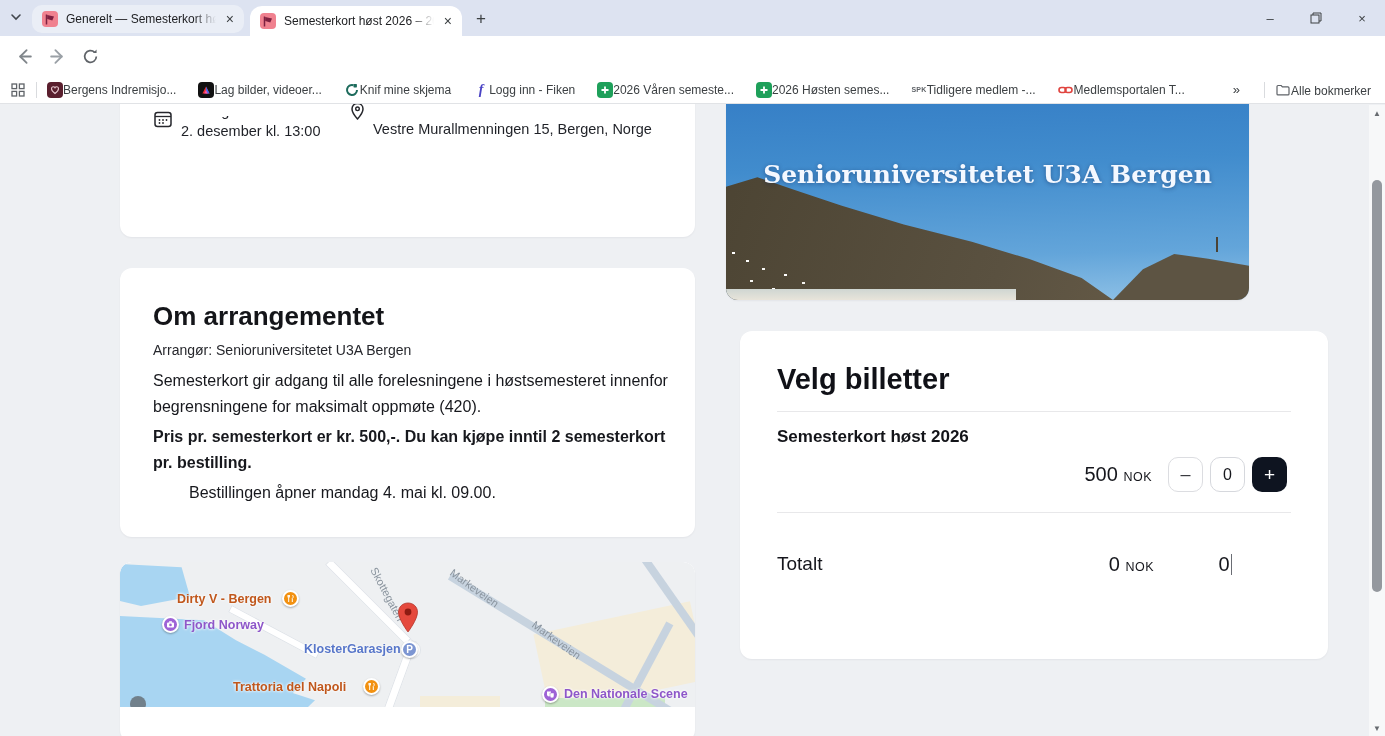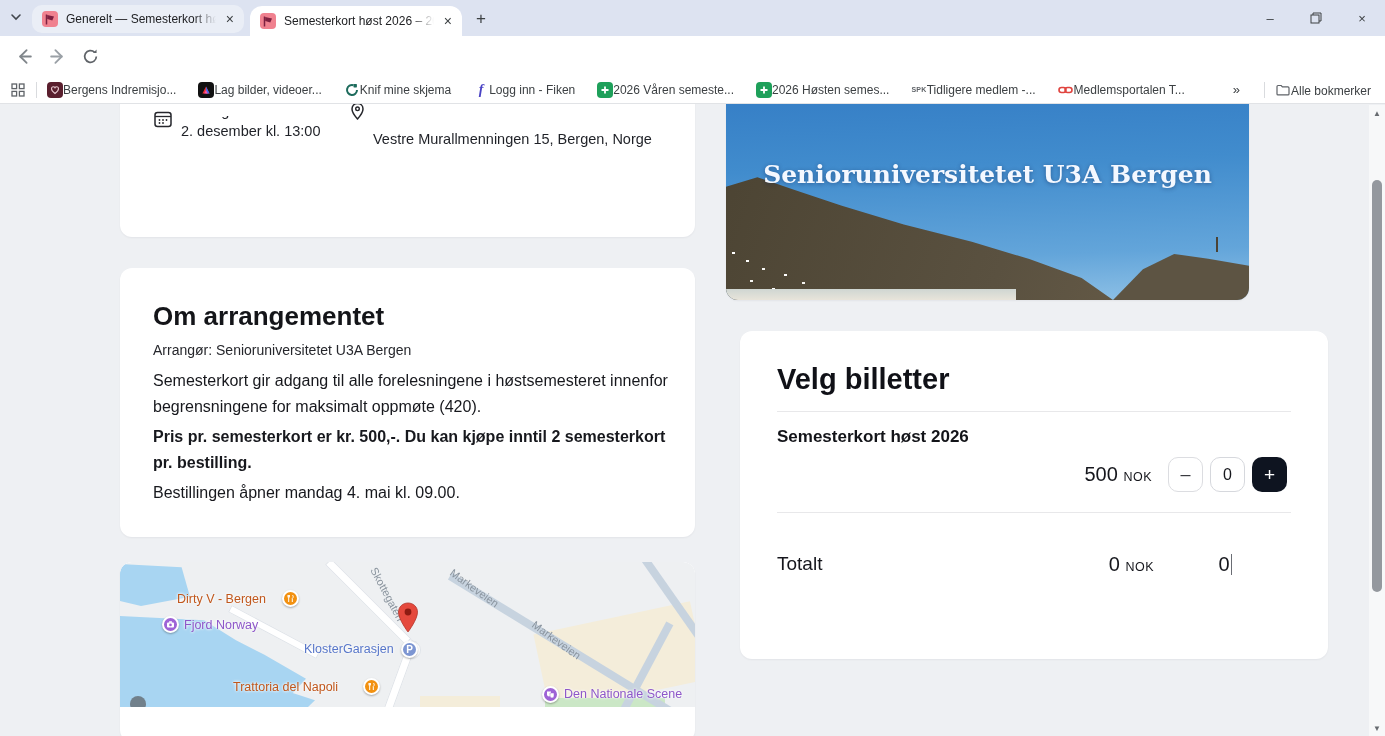--- a/index.html
+++ b/index.html
@@ -67,21 +67,21 @@
 
   
   .cardC{left:120px;top:458px;width:575px;height:180px;overflow:hidden;}
   .map{position:absolute;left:0;top:0;width:575px;height:145px;background:#eef0f2;overflow:hidden;border-radius:12px 12px 0 0;}
   .water{position:absolute;background:#a8d5f2;}
   .road{position:absolute;background:#c7d3df;}
   .wroad{position:absolute;background:#fff;border:1px solid #e0e4e9;}
   .beige{position:absolute;background:#f4edda;}
   .green{position:absolute;background:#cbe7c6;}
   .street{position:absolute;font-size:11px;color:#8a949e;white-space:nowrap;}
-  .poi-label{position:absolute;font-size:12.5px;font-weight:400;white-space:nowrap;text-shadow:0 0 3px #fff,0 0 3px #fff;}
+  .poi-label{position:absolute;font-size:12.5px;font-weight:700;white-space:nowrap;text-shadow:0 0 3px #fff,0 0 3px #fff;}
   .poi{position:absolute;width:17px;height:17px;border-radius:50%;border:2px solid #fff;
     box-shadow:0 1px 2px rgba(0,0,0,.3);display:flex;align-items:center;justify-content:center;}
   .pin{position:absolute;}
 
   
   .hero{left:726px;top:-50px;width:523px;height:246px;overflow:hidden;border-radius:12px;
     background:linear-gradient(178deg,#2f77c2 0%,#418ccd 45%,#63a5da 80%,#8fc1e6 100%);}
   .mtn1{position:absolute;left:0;bottom:0;width:100%;height:64%;
     background:linear-gradient(110deg,#4c4433 0%,#5a5140 55%,#6b5f4a 100%);
     clip-path:polygon(0 28%,6% 22%,13% 30%,22% 40%,34% 52%,47% 63%,58% 74%,68% 86%,74% 100%,0 100%);}
@@ -319,29 +319,29 @@
             <span>26. august kl. 13:00 –</span>
           </div>
         <div class="dateline">2. desember kl. 13:00</div>
       </div>
       <div style="position:absolute;left:229px;bottom:116px;">
         <svg width="17" height="19" viewBox="0 0 17 19">
             <path d="M8.5 1.5c3.2 0 5.5 2.4 5.5 5.4 0 3.8-5.5 10-5.5 10S3 10.7 3 6.9C3 3.9 5.3 1.5 8.5 1.5z" fill="none" stroke="#26272c" stroke-width="1.5"></path>
             <circle cx="8.5" cy="6.8" r="1.8" fill="none" stroke="#26272c" stroke-width="1.4"></circle>
           </svg>
       </div>
-      <div class="dateline" style="position:absolute;left:253px;bottom:90px;">Vestre Murallmenningen 15, Bergen, Norge</div>
+      <div class="dateline" style="position:absolute;left:253px;bottom:100px;">Vestre Murallmenningen 15, Bergen, Norge</div>
     </div>
 
     <div class="card cardB">
       <div class="about-title">Om arrangementet</div>
       <div class="about-org">Arrangør: Senioruniversitetet U3A Bergen</div>
       <div class="about-p" style="top:100px;">Semesterkort gir adgang til alle forelesningene i høstsemesteret innenfor begrensningene for maksimalt oppmøte (420).</div>
       <div class="about-p" style="top:156px;font-weight:bold;">Pris pr. semesterkort er kr. 500,-. Du kan kjøpe inntil 2 semesterkort pr. bestilling.</div>
-      <div class="about-p" style="top:212px;">Bestillingen åpner mandag 4. mai kl. 09.00.</div>
+      <div class="about-p" style="top:212px;margin-left:36px;">Bestillingen åpner mandag 4. mai kl. 09.00.</div>
     </div>
 
     <div class="card cardC">
       <div class="map">
         <div class="water" style="left:0;top:2px;width:70px;height:42px;clip-path:polygon(0 0,88% 8%,100% 78%,30% 100%,0 88%);"></div>
         <div class="water" style="left:0;top:44px;width:200px;height:101px;clip-path:polygon(0 10%,42% 14%,58% 34%,72% 48%,93% 72%,80% 100%,0 100%);"></div>
         <div class="water" style="left:125px;top:128px;width:70px;height:17px;clip-path:polygon(10% 100%,55% 0,100% 60%,90% 100%);"></div>
         <div class="beige" style="left:420px;top:55px;width:160px;height:80px;transform:rotate(-12deg);"></div>
         <div class="beige" style="left:300px;top:134px;width:80px;height:14px;"></div>
         <div class="green" style="left:425px;top:136px;width:120px;height:12px;"></div>

